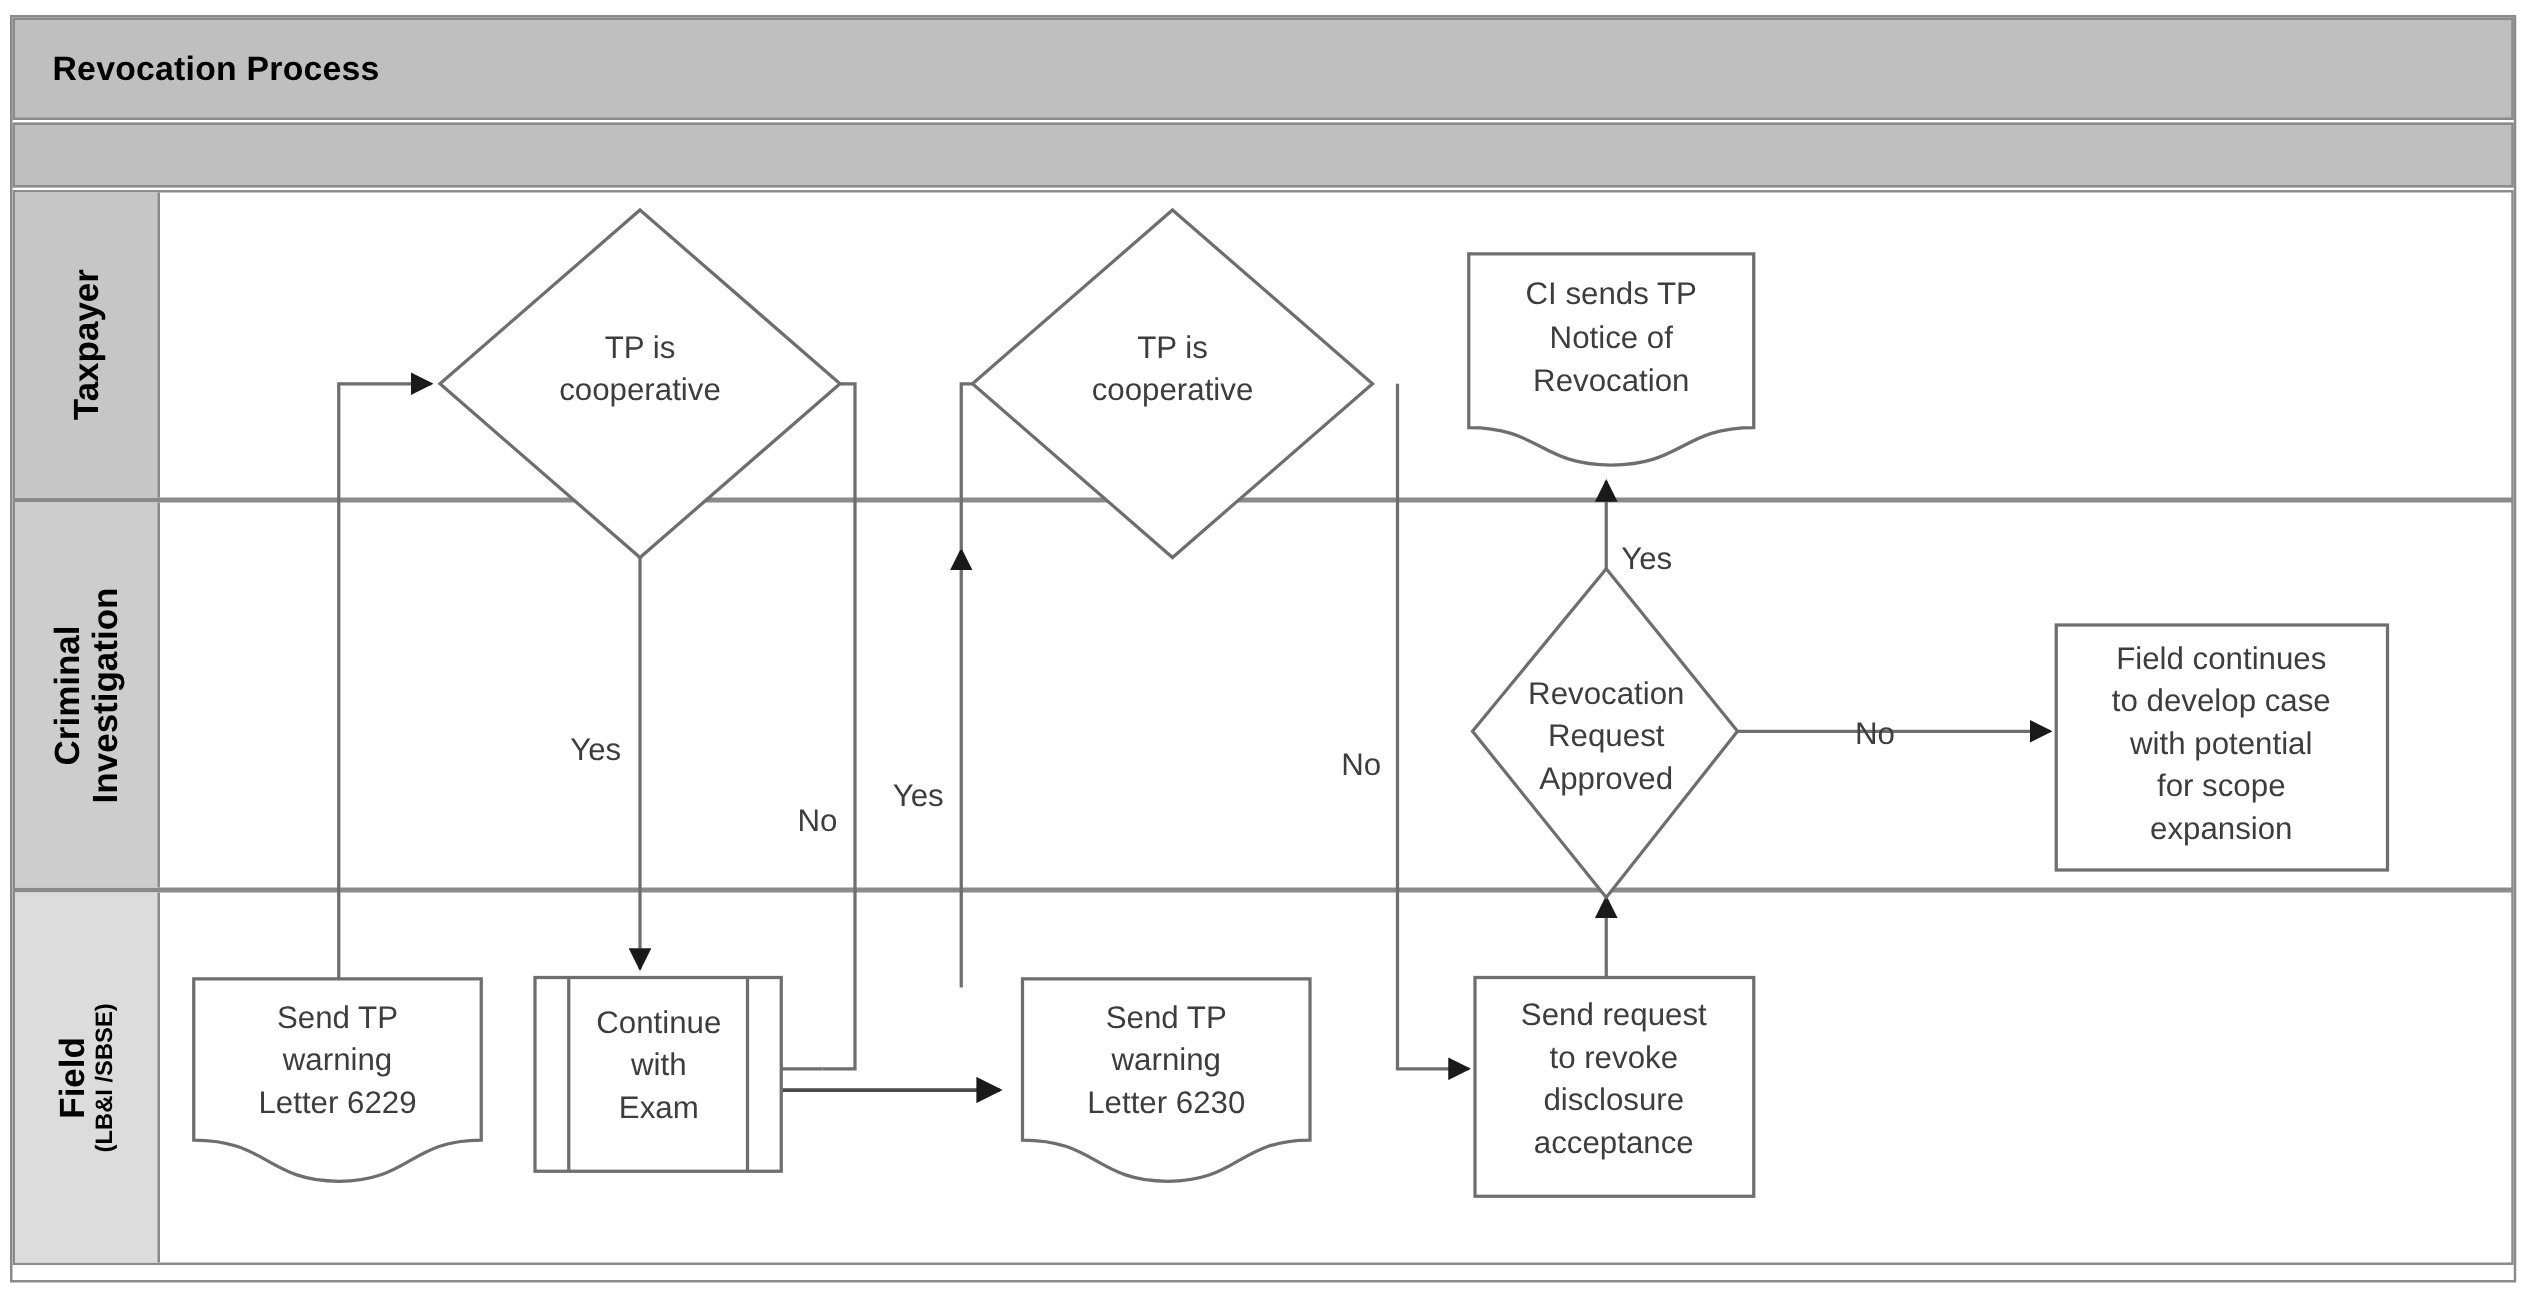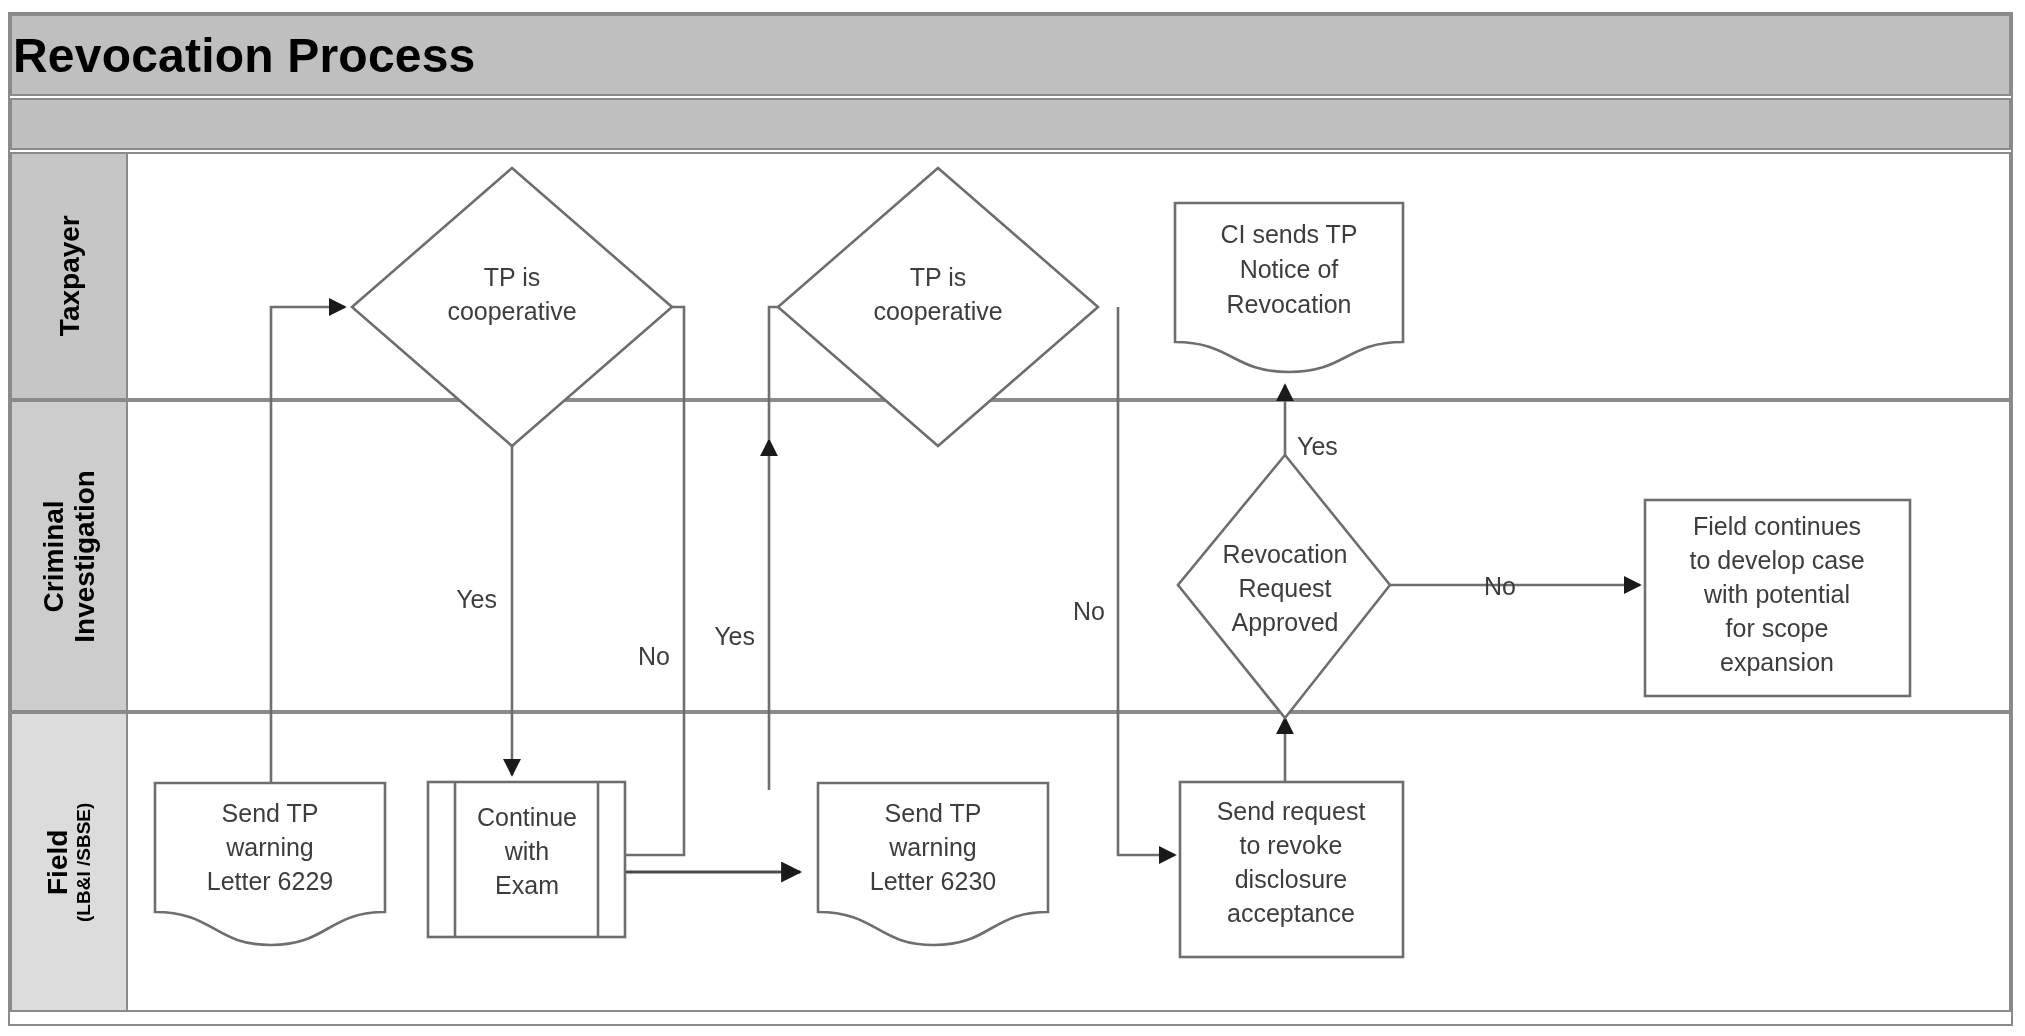--- a/index.html
+++ b/index.html
@@ -12,21 +12,21 @@
     border:2px solid #8a8a8a;box-sizing:border-box;background:#ffffff;
   }
 
   
   #title-band{
     position:absolute;left:10px;top:14px;width:2001px;height:82px;
     background:#bfbfbf;border:2px solid #8a8a8a;box-sizing:border-box;
     display:flex;align-items:center;
   }
   #title-text{
-    font-size:48px;font-weight:bold;color:#000000;padding-left:1px;letter-spacing:.2px;
+    font-size:27px;font-weight:bold;color:#000000;padding-left:30px;letter-spacing:.2px;
   }
 
   
   #phase-band{
     position:absolute;left:10px;top:98px;width:2001px;height:52px;
     background:#bfbfbf;border:2px solid #8a8a8a;box-sizing:border-box;
   }
 
   
   .lane{position:absolute;left:10px;box-sizing:border-box;border:2px solid #8a8a8a;background:#ffffff;}

